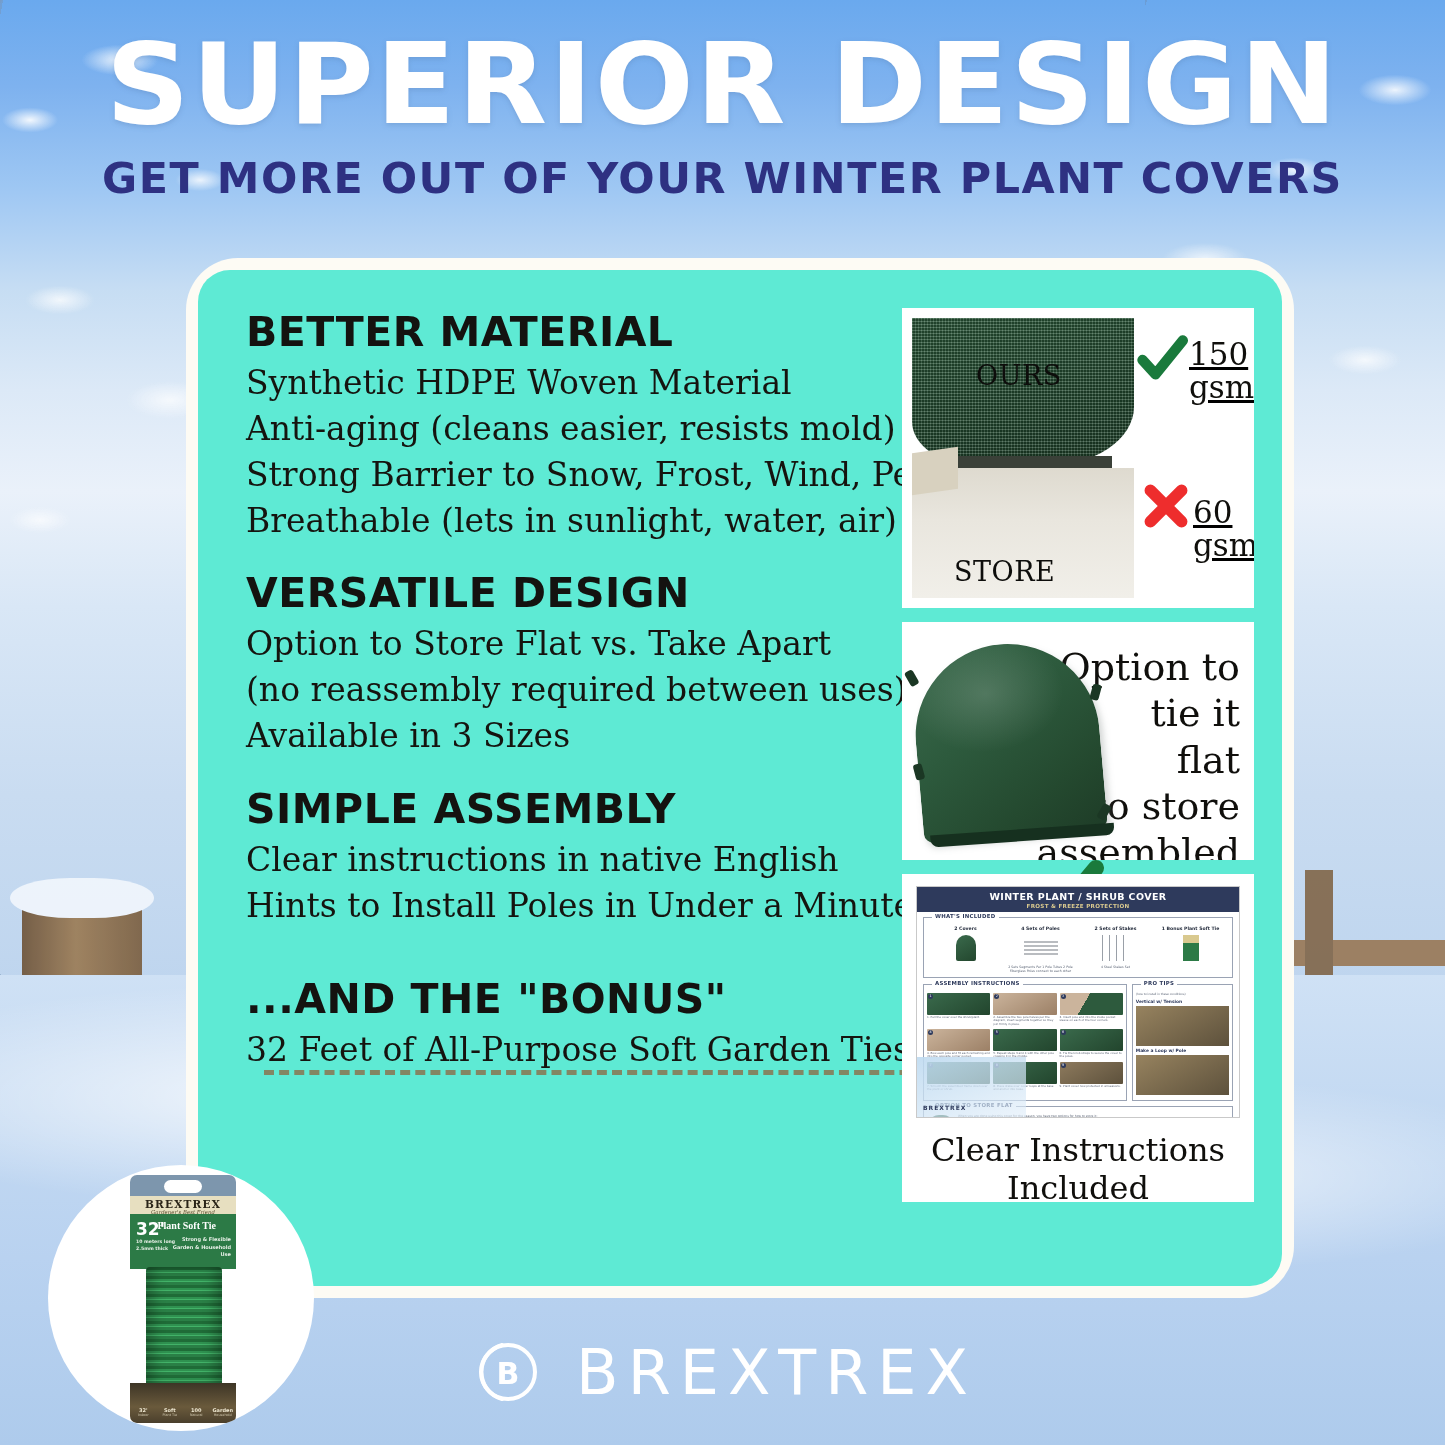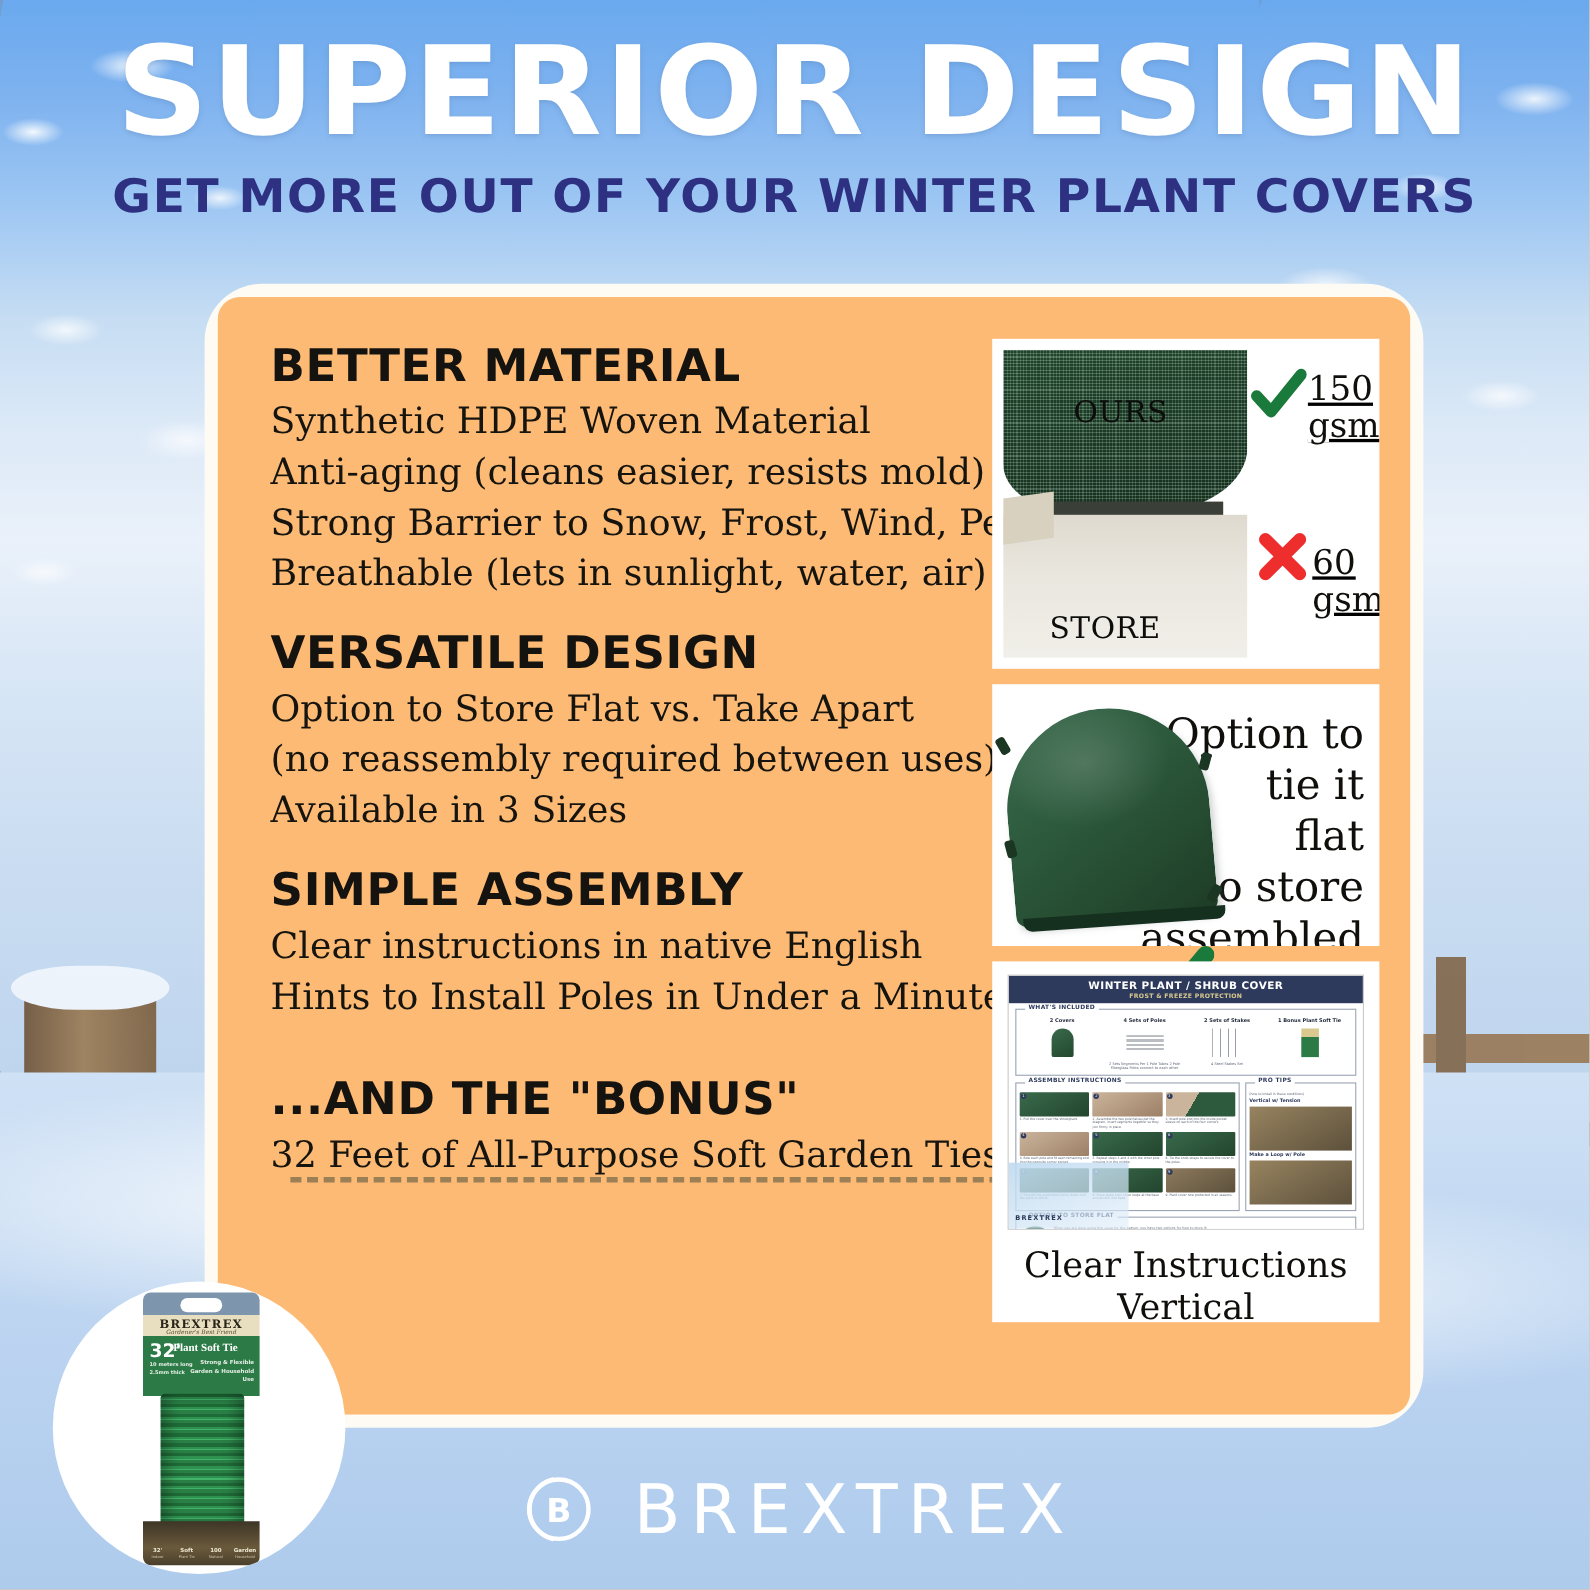--- a/index.html
+++ b/index.html
@@ -110,22 +110,22 @@
   #card-outer {
     position: absolute; left: 186px; top: 258px;
     width: 1108px; height: 1040px;
     background: #fdfbf4;
     border-radius: 52px;
     z-index: 6;
     padding: 12px;
   }
   #card {
     width: 100%; height: 100%;
-    background: #fdba74;
-    border-radius: 20px;
+    background: #5eead4;
+    border-radius: 32px;
     position: relative;
     padding: 42px 34px 30px 48px;
   }
 
   
   #features { position: absolute; left: 48px; top: 38px; width: 770px; }
   .sec-head {
     font-family: "DejaVu Sans", sans-serif;
     font-weight: 700;
     font-size: 41px;
@@ -653,21 +653,21 @@
             <div class="flat-txt">When you are done using this cover for the season, you have two options for how to store it:</div>
 
           </div>
         </div>
 
         <div id="sheet-ice"></div>
         <div id="sheet-logo">BREXTREX</div>
       </div>
 
       <div id="sheet-cap" style="white-space:pre-line">Clear Instructions
-Vertical</div>
+Included</div>
     </div>
 
   </div>
 </div>
 </div>
 
 <div id="tie-circle">
   <div id="tie-pack">
     <div id="tie-card-top">
       <div id="tie-hang"></div>

